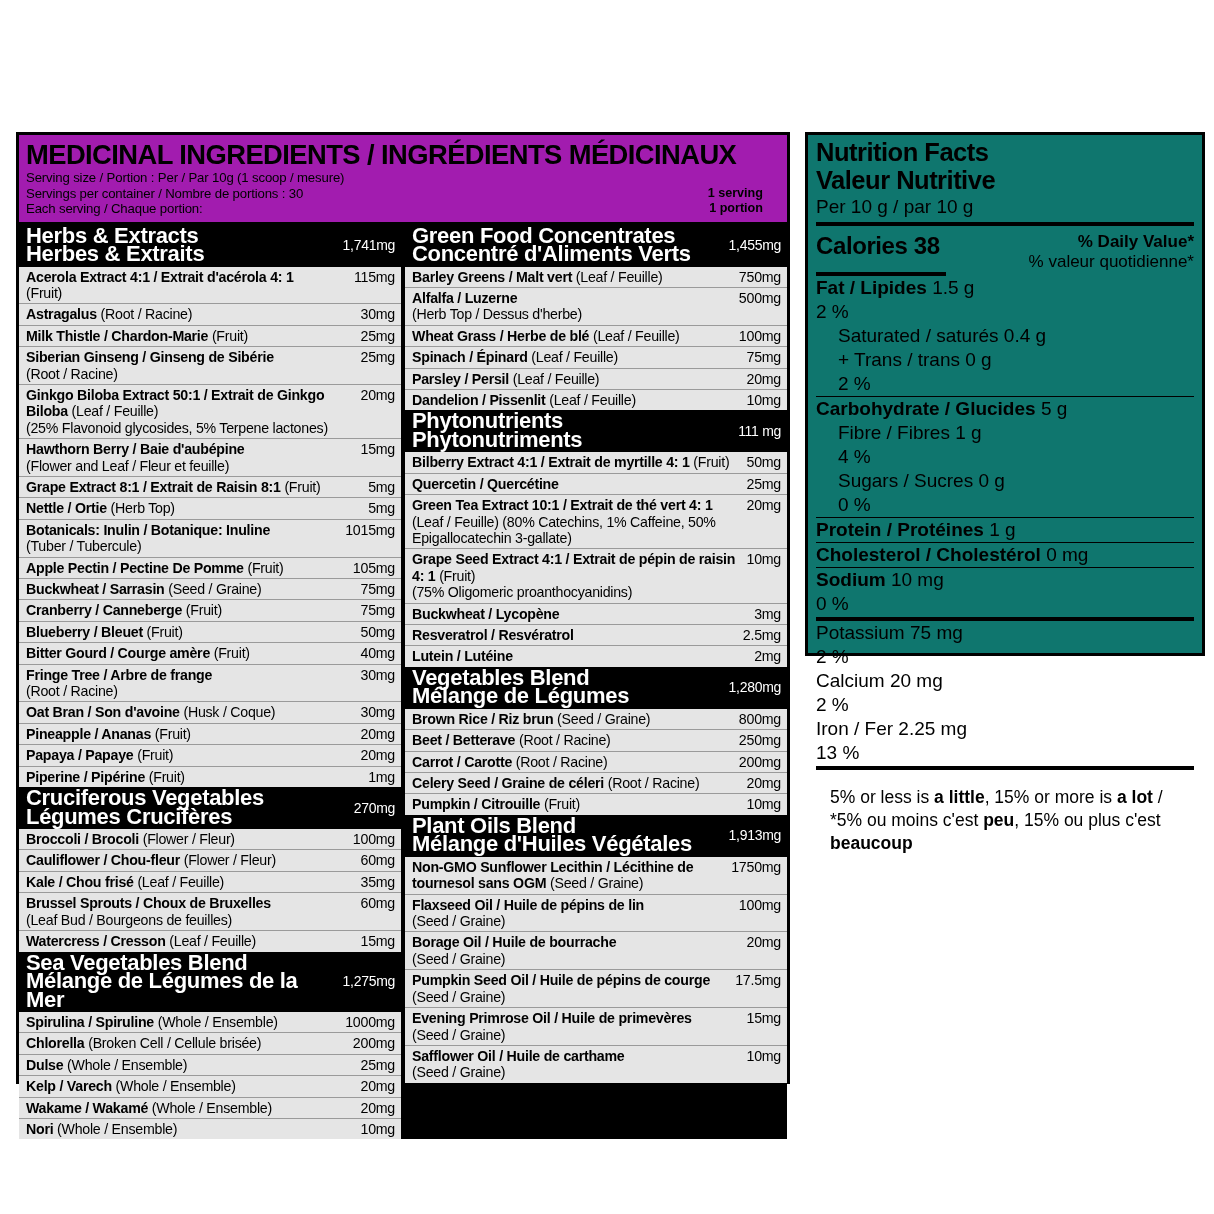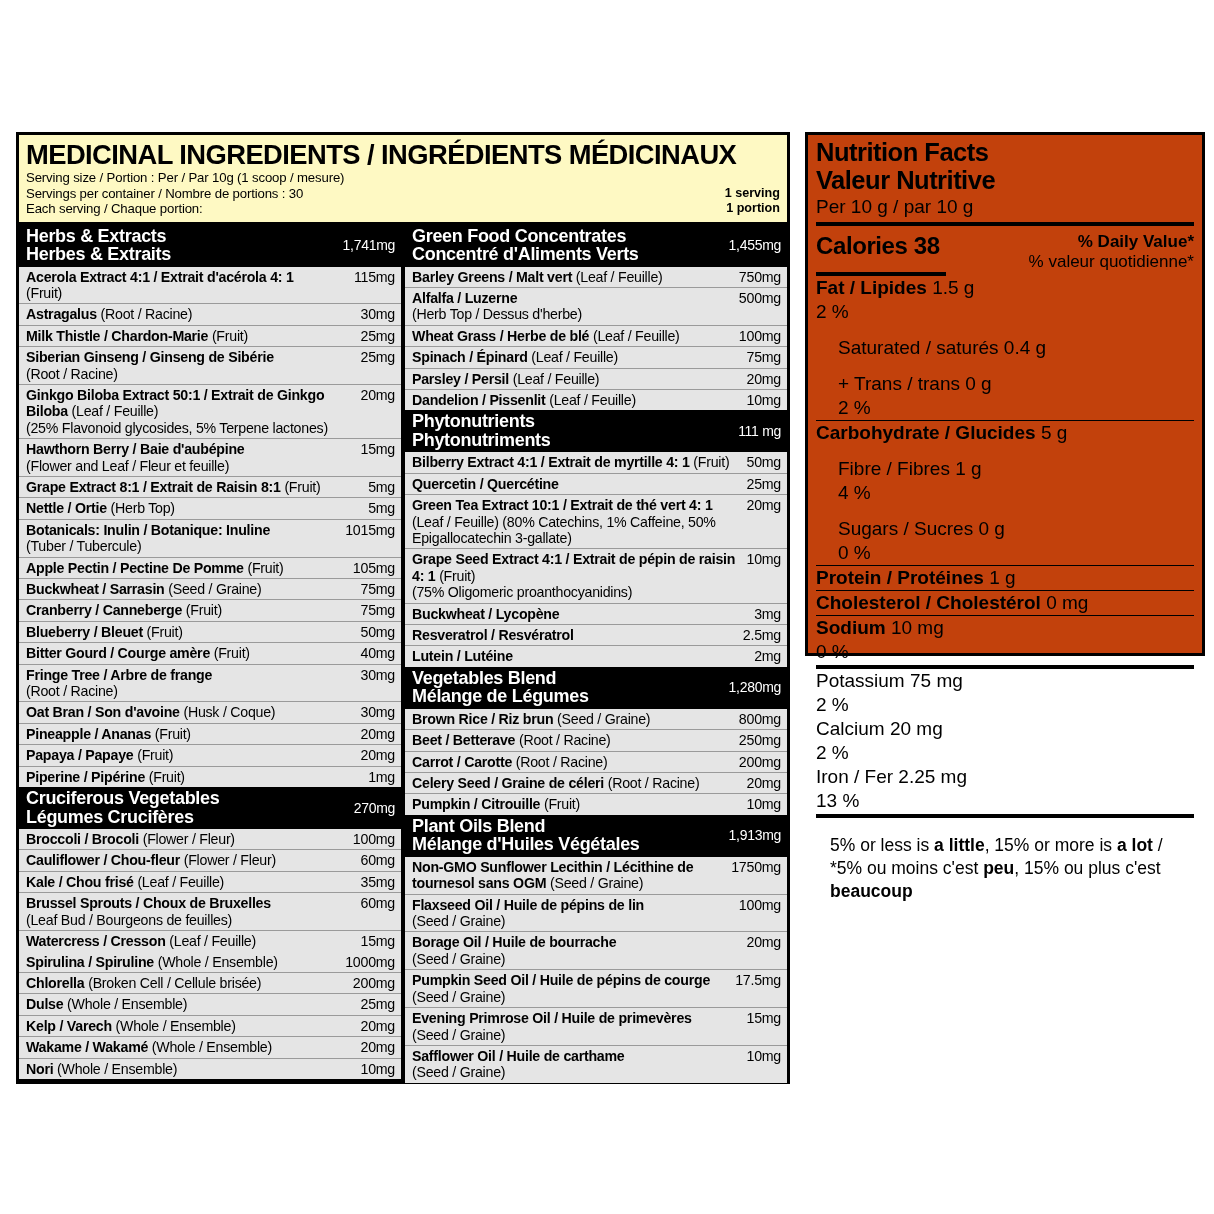--- a/index.html
+++ b/index.html
@@ -14,22 +14,22 @@
 
   
   #med-panel {
     position: absolute;
     left: 16px; top: 132px;
     width: 774px; height: 952px;
     background: #000000;
     border: 3px solid #000000;
   }
   #med-head {
-    background: #fef9c3;
-    padding: 4px 7px 5px 7px;
+    background: #a21caf;
+    padding: 4px 24px 5px 7px;
   }
   .med-title {
     font-weight: 700;
     font-size: 28.5px;
     line-height: 31px;
     letter-spacing: -0.6px;
     transform: scaleX(0.96);
     transform-origin: left center;
     white-space: nowrap;
   }
@@ -50,21 +50,21 @@
   
   .grp {
     background: #000000;
     color: #ffffff;
     display: flex;
     align-items: center;
     justify-content: space-between;
     padding: 2px 6px 3px 7px;
     min-height: 40px;
   }
-  .grp-names { font-weight: 700; font-size: 18px; line-height: 18.5px; letter-spacing: -0.3px; }
+  .grp-names { font-weight: 700; font-size: 22px; line-height: 18.5px; letter-spacing: -0.3px; }
   .grp-amt { font-weight: 400; font-size: 14px; letter-spacing: -0.3px; white-space: nowrap; padding-left: 6px; }
 
   
   .rows { background: #e5e5e5; }
   .row {
     display: flex;
     align-items: flex-start;
     justify-content: space-between;
     padding: 2px 6px 2px 7px;
     border-bottom: 1.6px solid #9a9a9a;
@@ -76,42 +76,42 @@
   .row .nm { flex: 1 1 auto; padding-right: 6px; }
   .row .nm b { font-weight: 700; }
   .row .amt { flex: 0 0 auto; white-space: nowrap; font-weight: 400; text-align: right; }
   .sub { display: block; }
 
   
   #nf-panel {
     position: absolute;
     left: 805px; top: 132px;
     width: 400px; height: 524px;
-    background: #c2410c;
+    background: #0f766e;
     border: 3px solid #000000;
     padding: 4px 8px 6px 8px;
     font-size: 17px;
   }
   .nf-title1 { font-weight: 700; font-size: 25.5px; line-height: 27px; letter-spacing: -0.5px; }
   .nf-title2 { font-weight: 700; font-size: 25.5px; line-height: 28px; letter-spacing: -0.5px; }
   .nf-serv { font-size: 19px; line-height: 25px; padding-bottom: 2px; }
   .hr-thick { border-top: 4px solid #000; margin: 1px 0 0 0; }
   .hr-thin  { border-top: 1.6px solid #000; margin: 0; }
   .hr-cal   { border-top: 4px solid #000; width: 130px; margin: 0; }
 
   .nf-calrow { display: flex; justify-content: space-between; align-items: flex-start; padding-top: 6px; }
   .nf-cal { font-weight: 700; font-size: 24px; line-height: 27px; letter-spacing: -0.4px; }
   .nf-dv { text-align: right; font-size: 17px; line-height: 20px; margin-left: 20px; }
   .nf-dv .l1 { font-weight: 700; display: block; }
   .nf-dv .l2 { display: block; }
 
   .nf-row { display: flex; justify-content: space-between; align-items: baseline; font-size: 19px; line-height: 24px; flex-direction: column; }
   .nf-row .pct { white-space: nowrap; text-align: right; }
   .nf-row b { font-weight: 700; }
-  .nf-indent { padding-left: 22px; margin-top: 12px; }
+  .nf-indent { padding-left: 22px; }
   .nf-foot { font-size: 17.5px; line-height: 23px; padding: 4px 0 0 14px; margin-top: 12px; }
   .nf-foot b { font-weight: 700; }
 </style>
 </head>
 <body>
 
 <div id="root">
 
   <section id="med-panel">
 
@@ -238,20 +238,27 @@
               <div class="amt">35mg</div>
             </div>
             <div class="row">
               <div class="nm"><b>Brussel Sprouts / Choux de Bruxelles</b><span class="sub">(Leaf Bud / Bourgeons de feuilles)</span></div>
               <div class="amt">60mg</div>
             </div>
             <div class="row">
               <div class="nm"><b>Watercress / Cresson</b> (Leaf / Feuille)</div>
               <div class="amt">15mg</div>
             </div>
+          </div>
+          <div class="grp">
+            <div class="grp-names">
+              <div>Sea Vegetables Blend</div>
+              <div>Mélange de Légumes de la Mer</div>
+            </div>
+            <div class="grp-amt">1,275mg</div>
           </div>
           <div class="rows">
             <div class="row">
               <div class="nm"><b>Spirulina / Spiruline</b> (Whole / Ensemble)</div>
               <div class="amt">1000mg</div>
             </div>
             <div class="row">
               <div class="nm"><b>Chlorella</b> (Broken Cell / Cellule brisée)</div>
               <div class="amt">200mg</div>
             </div>

